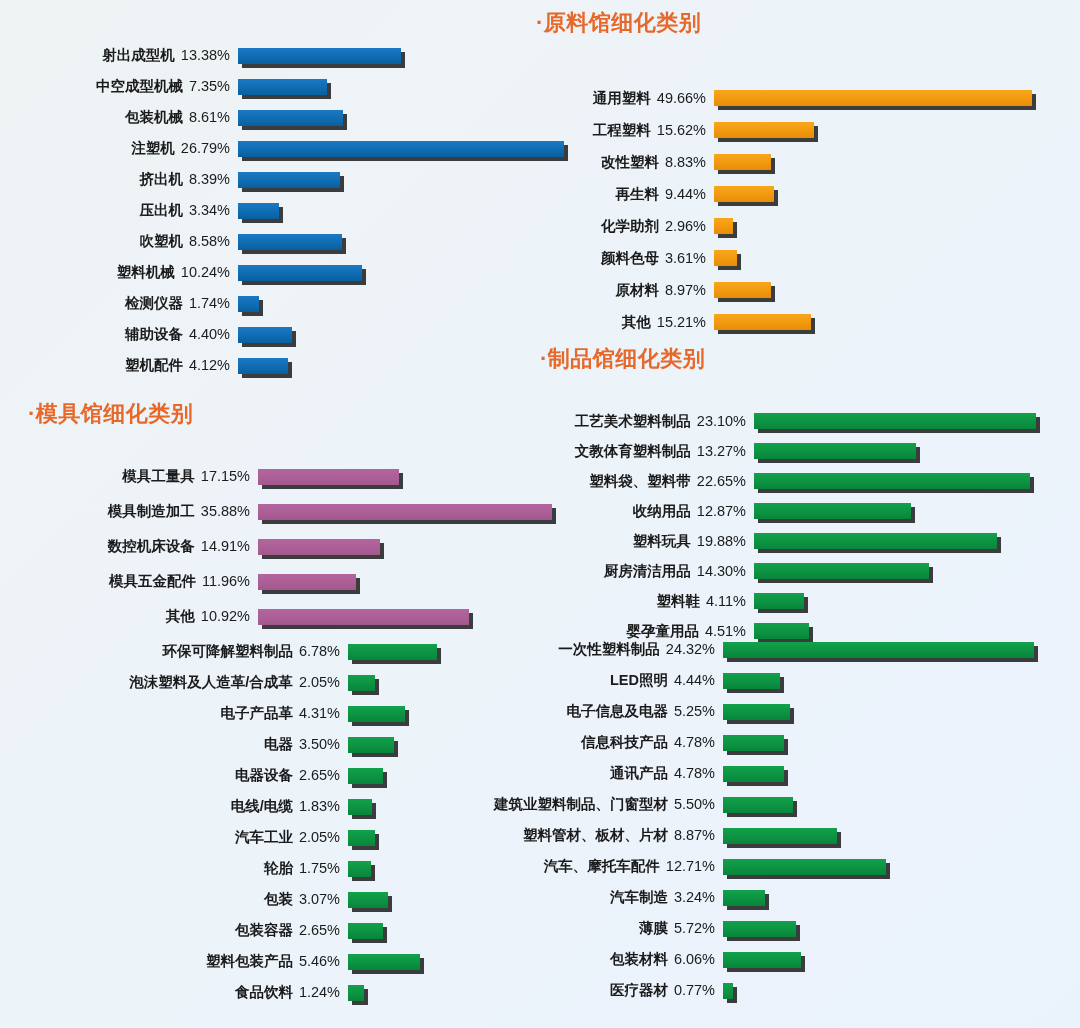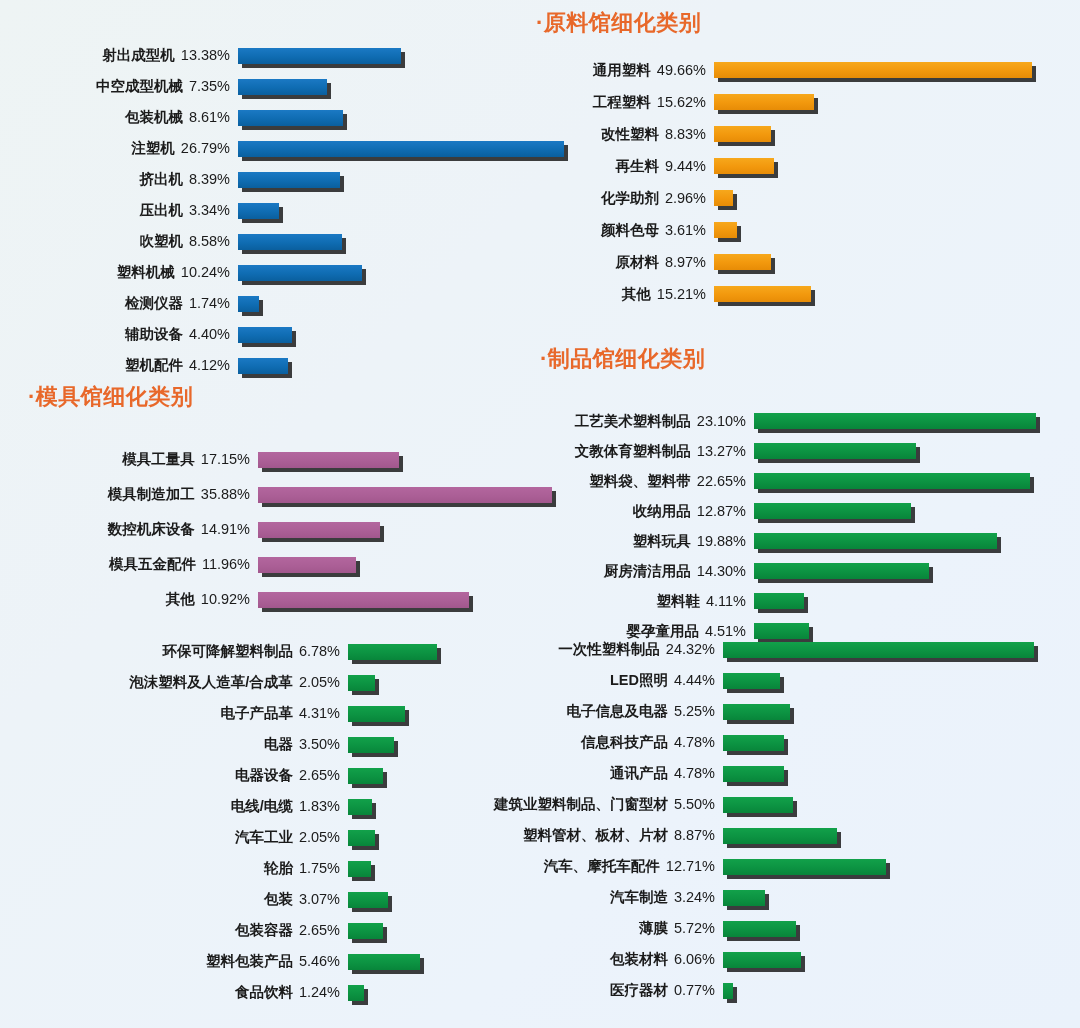--- a/index.html
+++ b/index.html
@@ -55,25 +55,25 @@
   .bar.purple { background: linear-gradient(to bottom, #b3669e 0%, #ab5f96 55%, #a2578d 100%); }
   .bar.green  { background: linear-gradient(to bottom, #12a14a 0%, #0c9342 55%, #08853a 100%); }
 
   
   #p-machine      { left:36px;  top:14px;  width:560px; }
   #p-machine .rows{ margin-top:26px; }
   #p-machine .row { height:31px; }
   #p-machine .row-label { width:194px; }
 
   #p-material     { left:536px; top:8px;   width:544px; }
-  #p-material .rows{ margin-top:16px; }
+  #p-material .rows{ margin-top:44px; }
   #p-material .row { height:32px; }
   #p-material .row-label { width:170px; }
 
-  #p-mold         { left:28px;  top:382px; width:560px; }
+  #p-mold         { left:28px;  top:399px; width:560px; }
   #p-mold .rows   { margin-top:30px; }
   #p-mold .row    { height:35px; }
   #p-mold .row-label { width:222px; }
 
   #p-product      { left:540px; top:344px; width:540px; }
   #p-product .rows{ margin-top:32px; }
   #p-product .row { height:30px; }
   #p-product .row-label { width:206px; }
 
   #p-productb     { left:52px;  top:636px; width:520px; }

